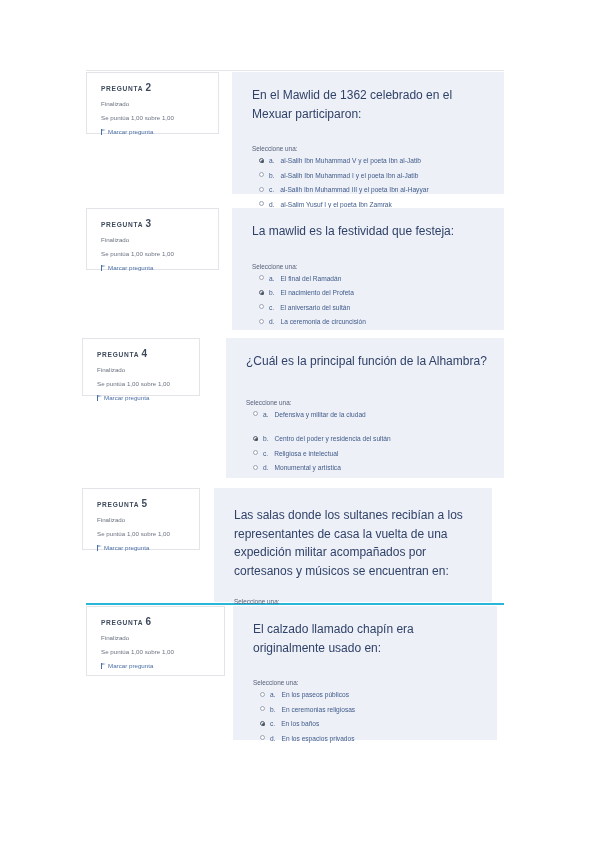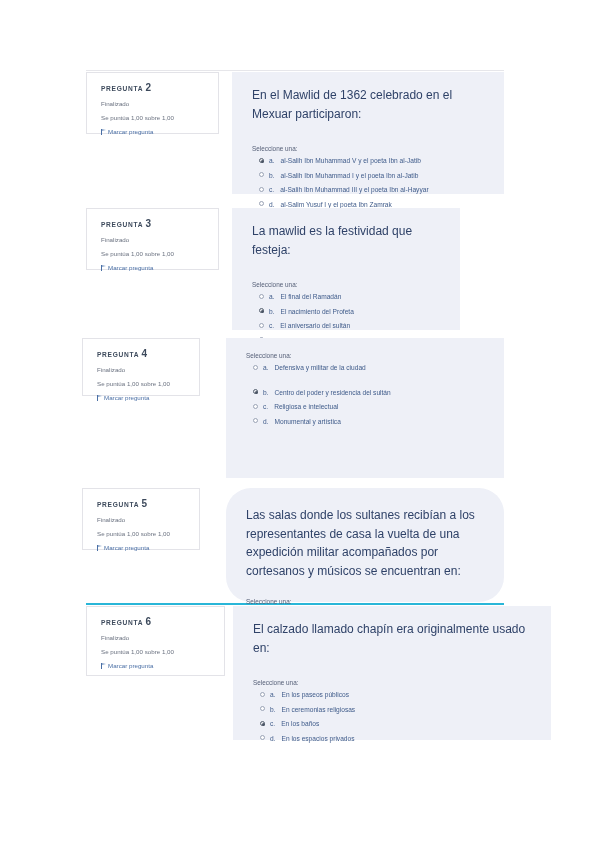--- a/index.html
+++ b/index.html
@@ -141,36 +141,36 @@
   .optlabel { flex: 0 0 auto; margin-right: 6px; }
   .opttext { flex: 1 1 auto; }
 
   
   #q2 { left: 86px; top: 72px; width: 418px; height: 122px; }
   #q2 .qinfo { height: 62px; }
   #q2 .qbody { left: 146px; top: 0; width: 272px; height: 122px; }
 
   #q3 { left: 86px; top: 208px; width: 418px; height: 122px; }
   #q3 .qinfo { height: 62px; }
-  #q3 .qbody { left: 146px; top: 0; width: 228px; height: 122px; }
+  #q3 .qbody { left: 146px; top: 0; width: 272px; height: 122px; }
 
   #q4 { left: 86px; top: 338px; width: 418px; height: 140px; }
   #q4 .qinfo { left: -4px; width: 118px; height: 58px; }
   #q4 .qbody { left: 140px; top: 0; width: 278px; height: 140px; }
   #q4 .qtext { margin-bottom: 28px; }
   #q4 .opt.gap { margin-top: 16px; }
 
   #q5 { left: 86px; top: 488px; width: 418px; height: 114px; }
   #q5 .qinfo { left: -4px; width: 118px; height: 62px; }
-  #q5 .qbody { left: 140px; top: 0; width: 278px; height: 114px; padding-top: 18px; border-radius: 25px; }
+  #q5 .qbody { left: 128px; top: 0; width: 278px; height: 114px; padding-top: 18px; }
   #q5 .qtext { margin-bottom: 18px; }
 
   #q6 { left: 86px; top: 606px; width: 418px; height: 134px; }
   #q6 .qinfo { left: 0px; width: 139px; height: 70px; }
-  #q6 .qbody { left: 147px; top: 0; width: 318px; height: 134px; }
+  #q6 .qbody { left: 147px; top: 0; width: 264px; height: 134px; }
 </style>
 </head>
 <body>
 
 <div id="page">
 
   <div class="top-rule"></div>
   <div class="teal-rule"></div>
 
   <div class="qblock" id="q2">
@@ -240,20 +240,21 @@
   </div>
 
   <div class="qblock" id="q4">
     <div class="qinfo">
       <div class="qnum"><span>PREGUNTA</span> <b>4</b></div>
       <div class="qline">Finalizado</div>
       <div class="qline">Se puntúa 1,00 sobre 1,00</div>
       <div class="qflag"><span class="flag-icon"></span><span>Marcar pregunta</span></div>
     </div>
     <div class="qbody">
+      <p class="qtext">¿Cuál es la principal función de la Alhambra?</p>
       <div class="qselect">Seleccione una:</div>
       <div class="opt">
         <span class="radio"></span>
         <span class="optlabel">a.</span>
         <span class="opttext">Defensiva y militar de la ciudad</span>
       </div>
       <div class="opt gap">
         <span class="radio checked"></span>
         <span class="optlabel">b.</span>
         <span class="opttext">Centro del poder y residencia del sultán</span>

